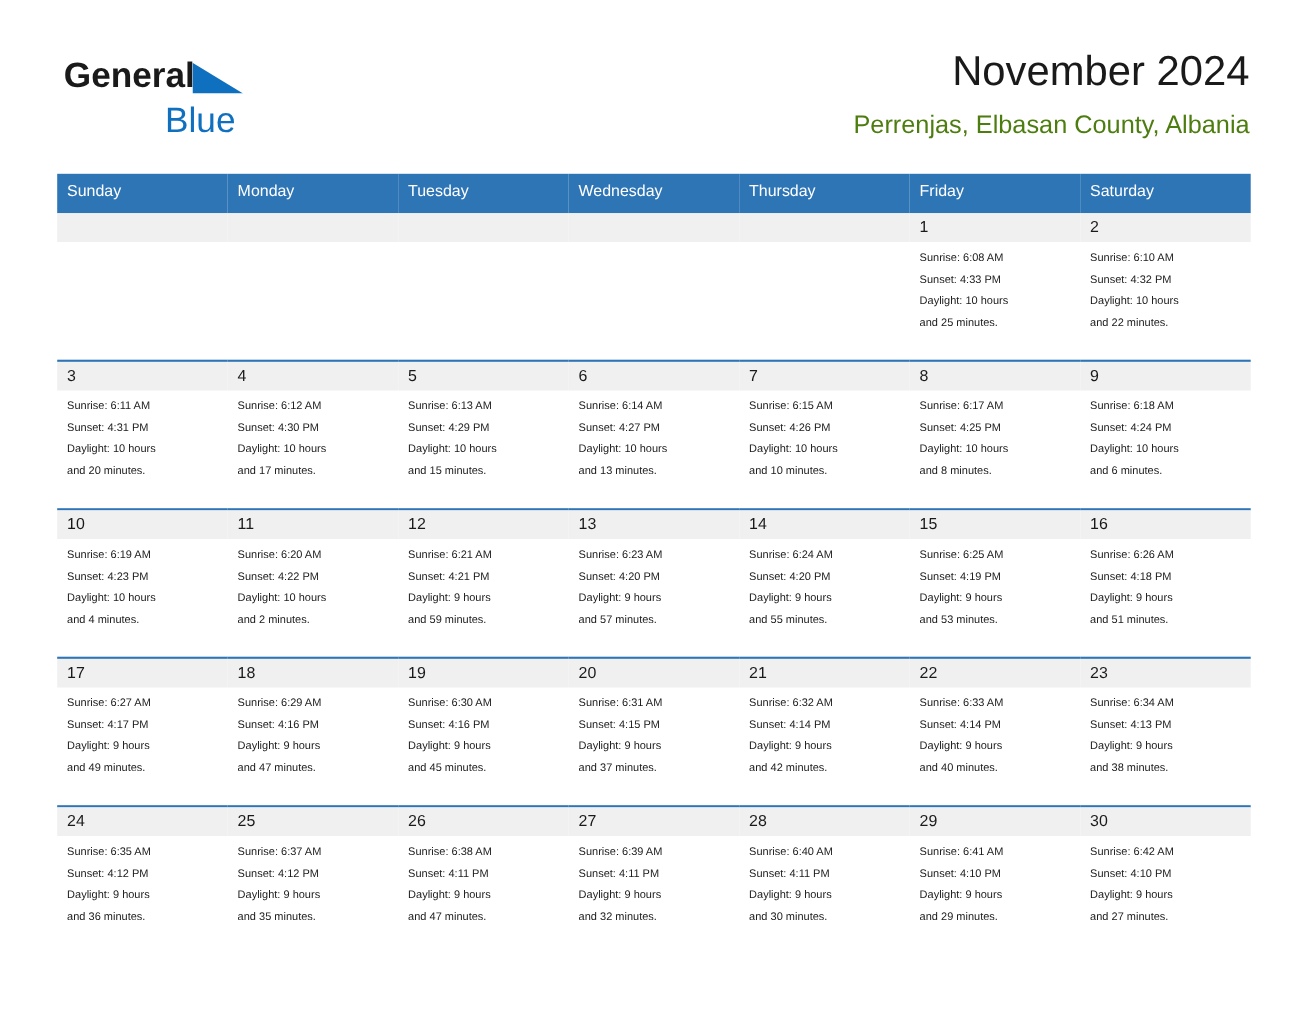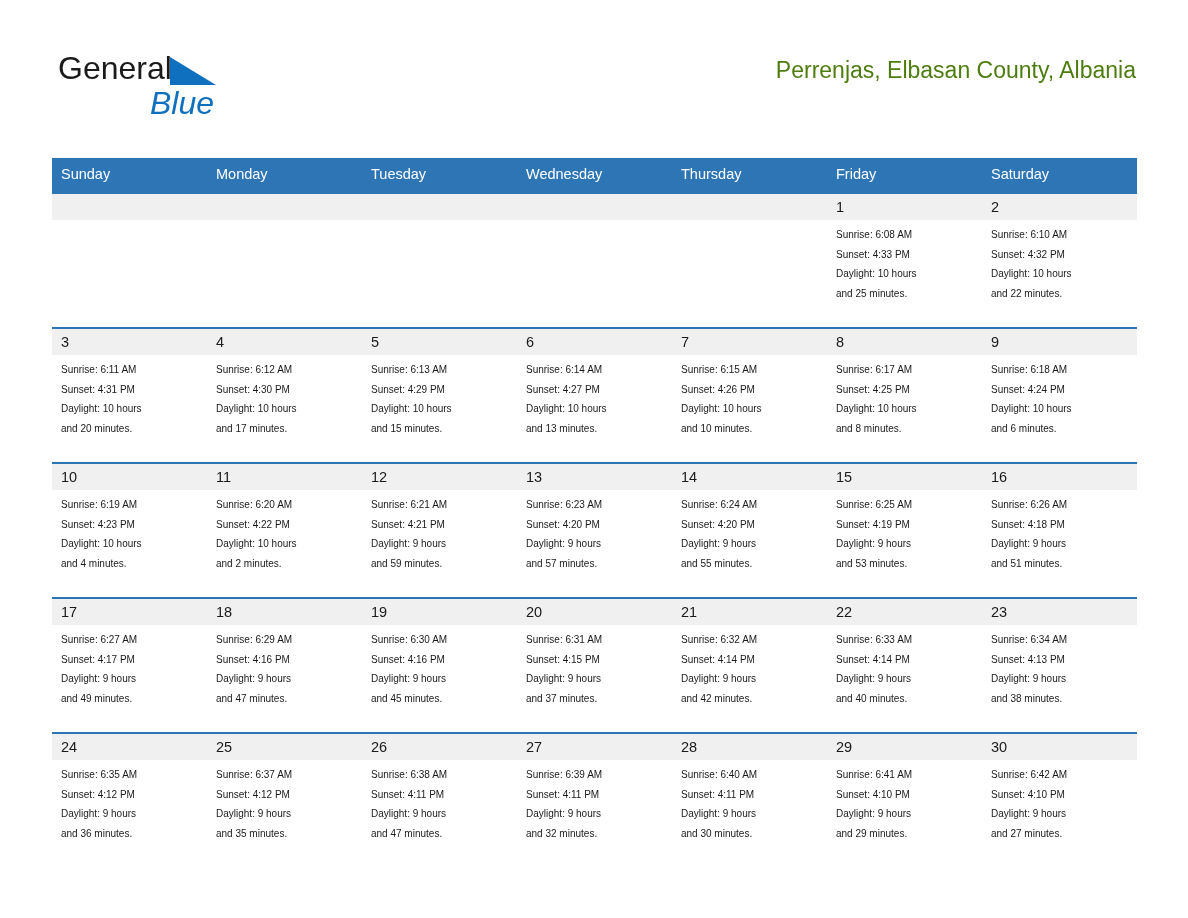--- a/index.html
+++ b/index.html
@@ -34,41 +34,41 @@
     top: 52px;
     width: 320px;
     height: 72px;
     line-height: 1;
   }
   .brand-row1 {
     position: relative;
     display: block;
     height: 34px;
     white-space: nowrap;
+    font-weight: bold;
   }
   .brand-general {
     font-size: 32px;
     color: #1a1a1a;
     letter-spacing: 0px;
     font-family: "Liberation Sans", sans-serif;
   }
   .brand-triangle {
     display: inline-block;
     vertical-align: top;
     margin-left: -2px;
     position: relative;
     top: 5px;
   }
   .brand-row2 {
     display: block;
-    margin-top: 1px;
+    margin-top: 7px;
     padding-left: 92px;
     height: 34px;
     white-space: nowrap;
-    font-style: italic;
   }
   .brand-blue {
     font-size: 32px;
     color: #1070c0;
     font-family: "Liberation Sans", sans-serif;
   }
 
   .title-block {
     position: absolute;
     right: 52px;
@@ -158,20 +158,21 @@
         <span class="brand-general">General</span><span class="brand-triangle"><svg width="46" height="28" viewBox="0 0 46 28" xmlns="http://www.w3.org/2000/svg">
               <polygon points="0,0 46,28 0,28" fill="#1070c0"></polygon>
             </svg></span>
       </span>
       <span class="brand-row2">
         <span class="brand-blue">Blue</span>
       </span>
     </div>
 
     <div class="title-block">
+      <div class="cal-title">November 2024</div>
       <div class="cal-subtitle">Perrenjas, Elbasan County, Albania</div>
     </div>
 
   </div>
 
   <div class="calendar">
     <table class="cal">
       <thead>
         <tr>
           <th>Sunday</th>

